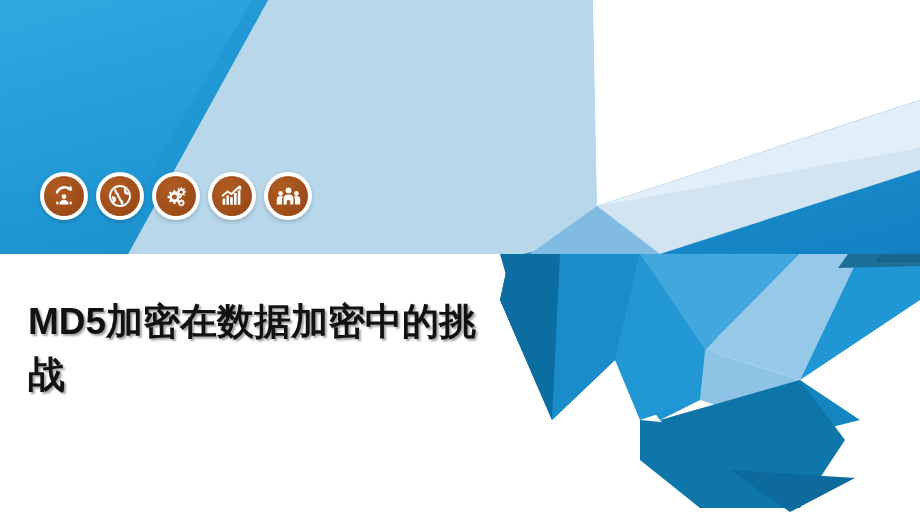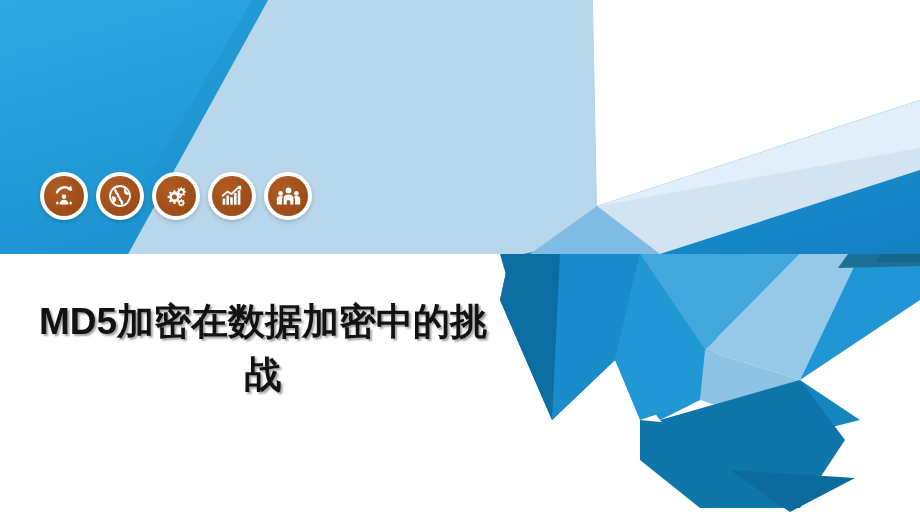--- a/index.html
+++ b/index.html
@@ -72,21 +72,20 @@
     position: absolute;
     left: 28px;
     top: 296px;
     width: 470px;
     color: #121212;
     font-size: 37px;
     font-weight: bold;
     line-height: 1.42;
     letter-spacing: 0px;
     text-shadow: 2px 2px 2px rgba(90,90,90,0.55);
-    text-align: center;
   }
 </style>
 </head>
 <body>
 
 <div id="slide">
 
   <svg id="bg-svg" viewBox="0 0 920 518" preserveAspectRatio="none">
     <defs>
       <linearGradient id="bannerGrad" x1="0" y1="0" x2="1" y2="1">

